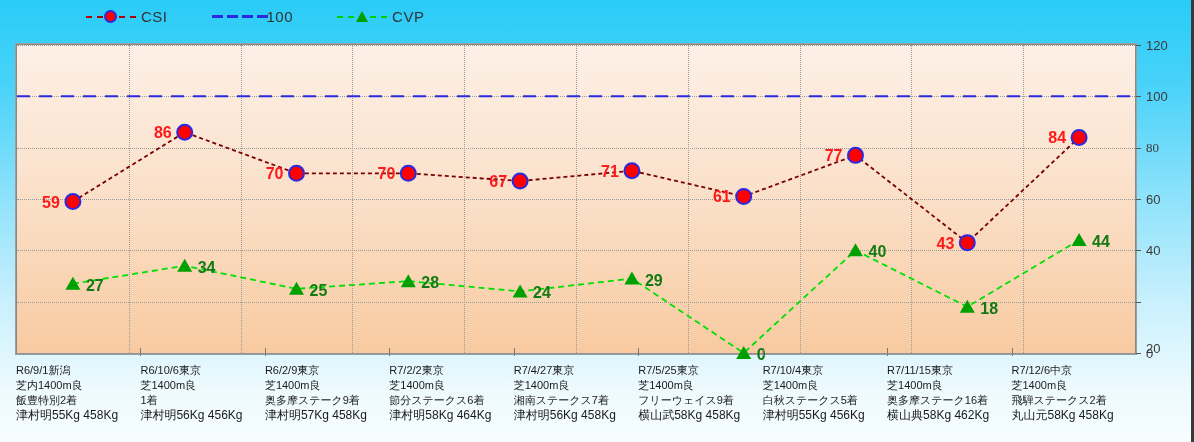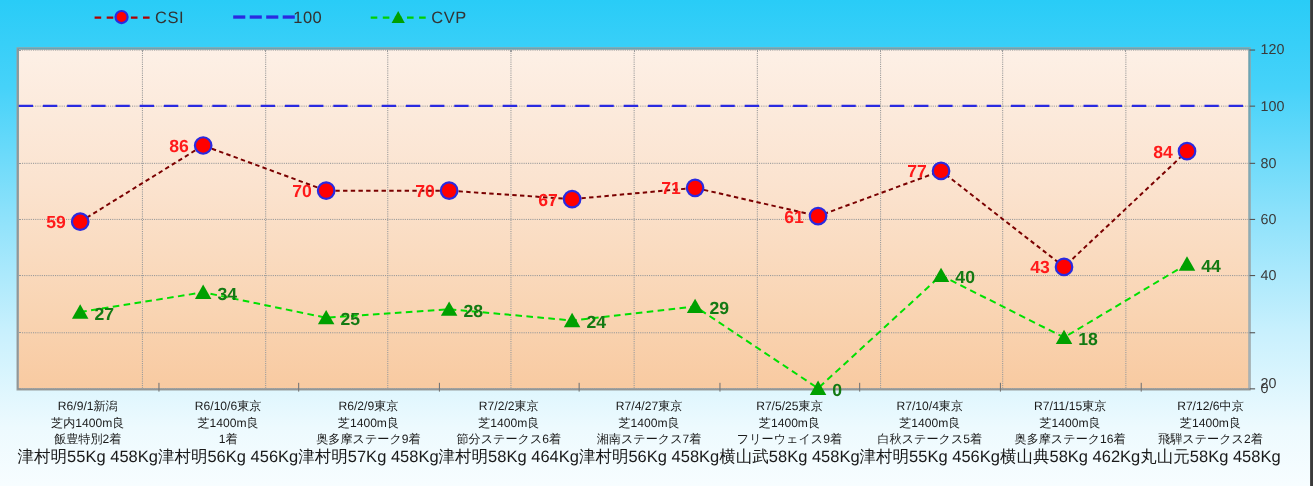--- a/index.html
+++ b/index.html
@@ -29,21 +29,21 @@
     width: 1194px;
     height: 33px;
     display: flex;
     align-items: center;
     justify-content: flex-start;
     padding-left: 86px;
     box-sizing: border-box;
   }
   .legend-item {
     display: flex;
-    align-items: flex-start;
+    align-items: center;
     margin-right: 44px;
   }
   .legend-sym {
     position: relative;
     width: 50px;
     height: 16px;
     display: block;
   }
   .legend-label {
     font-size: 15px;
@@ -177,31 +177,31 @@
   #xaxis {
     position: absolute;
     left: 16px;
     top: 356px;
     width: 1120px;
     height: 86px;
     display: flex;
   }
   .xcell {
     flex: 1 1 0;
-    text-align: center;
+    text-align: left;
     font-size: 11px;
     color: #1a1a1a;
     line-height: 15px;
     padding-top: 7px;
     box-sizing: border-box;
     position: relative;
     white-space: nowrap;
   }
   .xcell .ln { display: block; }
-  .xcell .ln4 { font-size: 15px; }
+  .xcell .ln4 { font-size: 12px; }
   .xsep {
     position: absolute;
     top: -8px;
     left: 0;
     width: 0;
     height: 8px;
     border-left: 1px solid #777;
   }
 </style>
 </head>
@@ -307,21 +307,21 @@
 
   <div id="yaxis">
       <div class="ytick" style="top: 309px;">0</div>
       <div class="ytick-mark" style="top: 309px;"></div>
       <div class="ytick" style="top: 257.667px; margin-top: 46px;">20</div>
       <div class="ytick-mark" style="top: 257.667px;"></div>
       <div class="ytick" style="top: 206.333px;">40</div>
       <div class="ytick-mark" style="top: 206.333px;"></div>
       <div class="ytick" style="top: 155px;">60</div>
       <div class="ytick-mark" style="top: 155px;"></div>
-      <div class="ytick" style="top: 103.667px;">80</div>
+      <div class="ytick" style="top: 103.667px; font-family: Liberation Serif, serif;">80</div>
       <div class="ytick-mark" style="top: 103.667px;"></div>
       <div class="ytick" style="top: 52.3333px;">100</div>
       <div class="ytick-mark" style="top: 52.3333px;"></div>
       <div class="ytick" style="top: 1px;">120</div>
       <div class="ytick-mark" style="top: 1px;"></div>
     </div>
 
   <div id="xaxis">
       <div class="xcell">
         <span class="ln">R6/9/1新潟</span>

